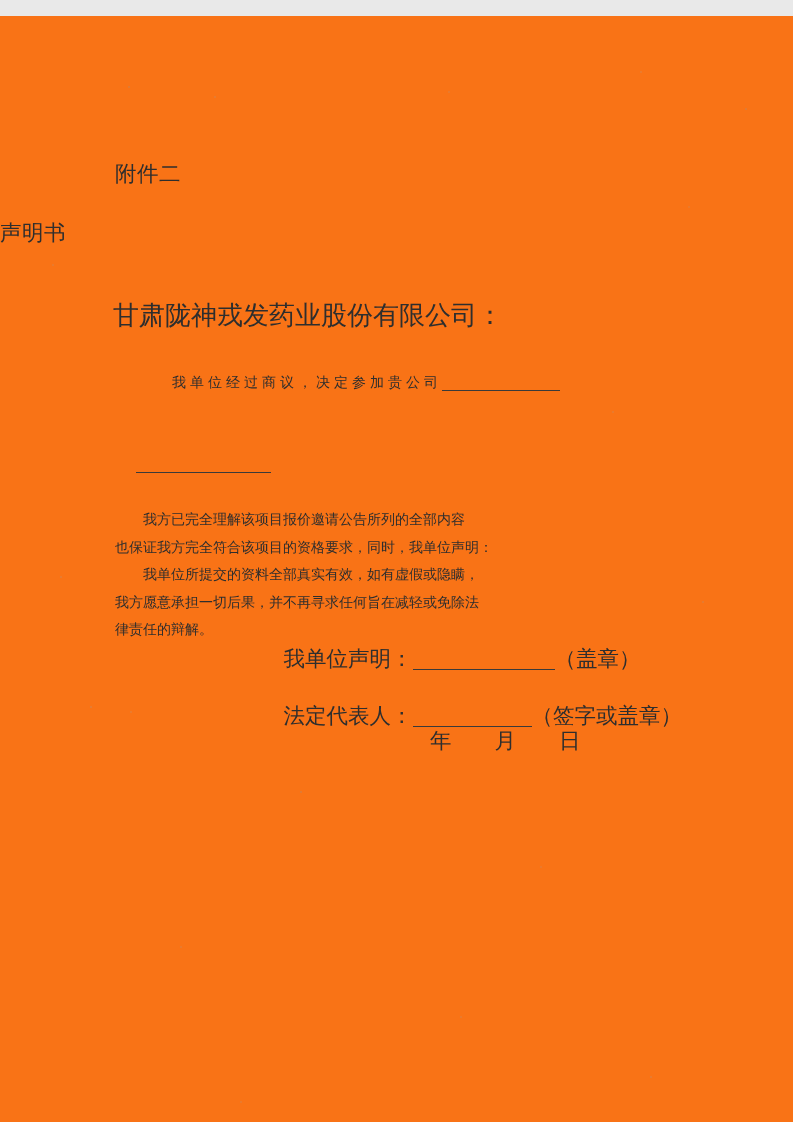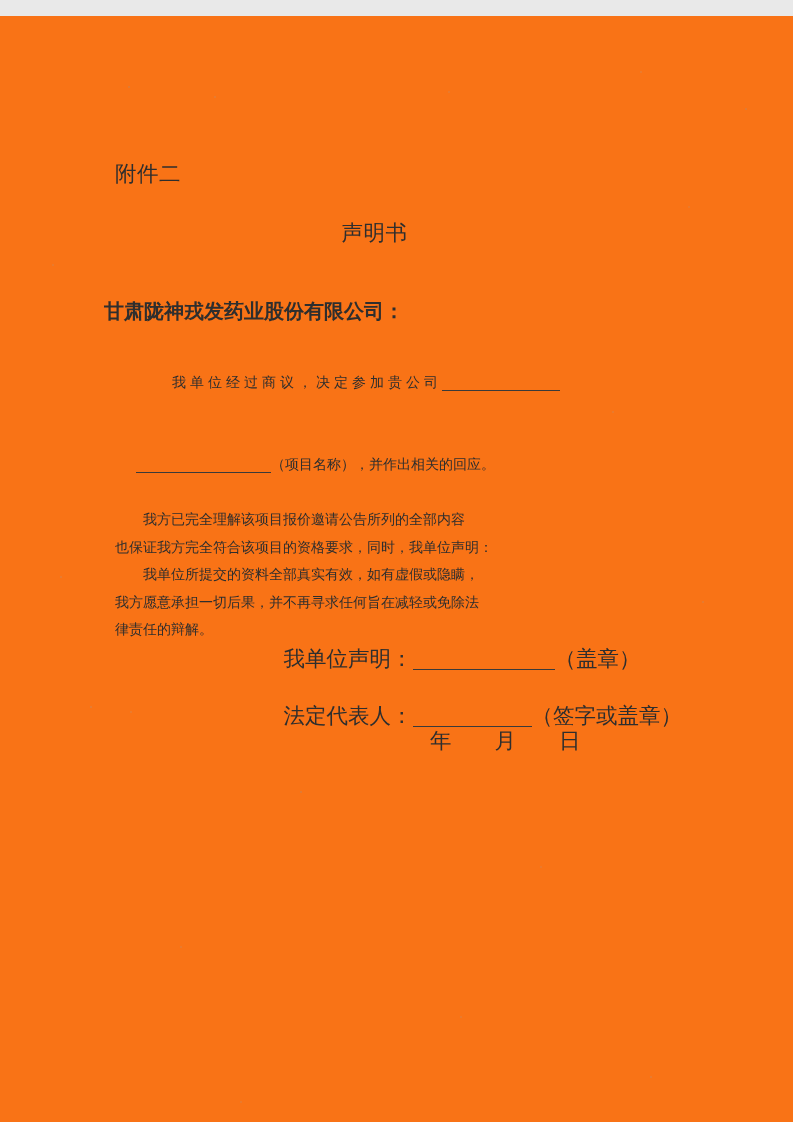--- a/index.html
+++ b/index.html
@@ -25,31 +25,30 @@
     font-size: 21.5px;
     letter-spacing: 0.5px;
     white-space: pre;
   }
   .doc-title {
     top: 202px;
     left: 0;
     width: 793px;
     padding-right: 44px;
     box-sizing: border-box;
-    text-align: center;
+    text-align: left;
     font-size: 21.5px;
     letter-spacing: 0.5px;
     white-space: pre;
   }
   .salutation {
     top: 282px;
-    left: 104px;
-    font-size: 20px;
+    left: 113px;
+    font-size: 26px;
     white-space: pre;
-    font-weight: bold;
   }
   .body-block {
     top: 325px;
     left: 115px;
     width: 610px;
   }
   .body-line {
     font-size: 14px;
     line-height: 27.5px;
     white-space: pre;
@@ -125,21 +124,21 @@
 
   <div class="salutation abs">甘肃陇神戎发药业股份有限公司：</div>
 
   <div class="body-block abs">
 
     <div class="body-line">
       <span class="spread">　　我单位经过商议，决定参加贵公司</span><span class="blank blank-w118"></span>
     </div>
 
     <div class="body-line">
-      <span class="blank blank-w135"></span><span>（项目名称），并作出相关的回应。</span>
+      <span class="blank blank-w135"></span>
     </div>
 
     <div class="body-line">　　我方已完全理解该项目报价邀请公告所列的全部内容</div>
     <div class="body-line">也保证我方完全符合该项目的资格要求，同时，我单位声明：</div>
 
     <div class="body-line">　　我单位所提交的资料全部真实有效，如有虚假或隐瞒，</div>
     <div class="body-line">我方愿意承担一切后果，并不再寻求任何旨在减轻或免除法</div>
     <div class="body-line">律责任的辩解。</div>
   </div>
 

